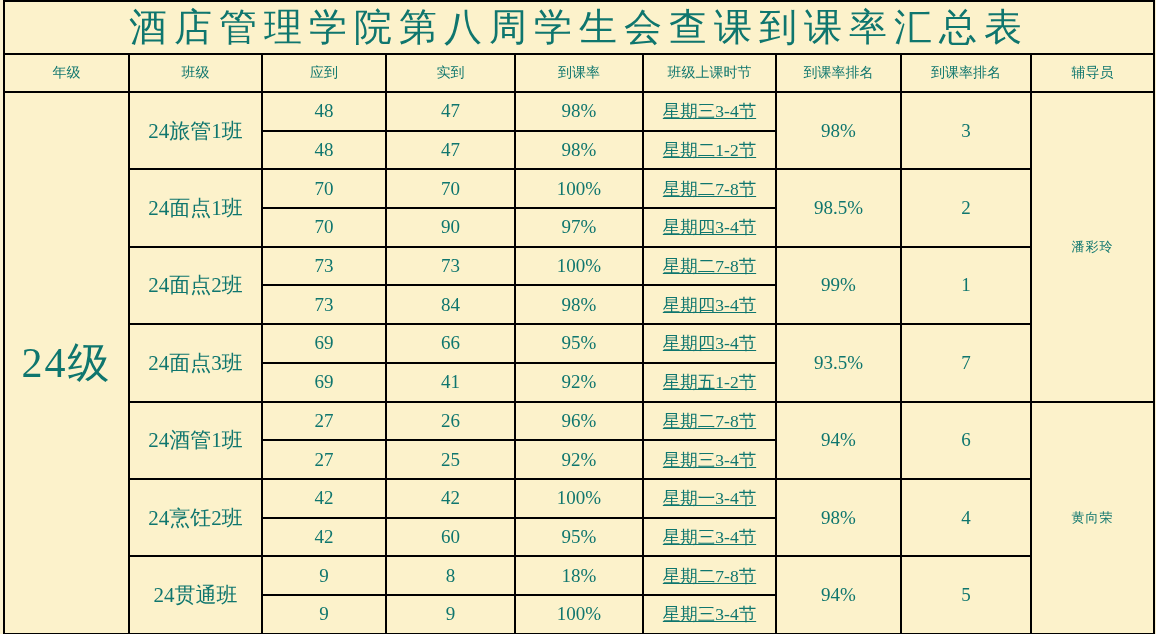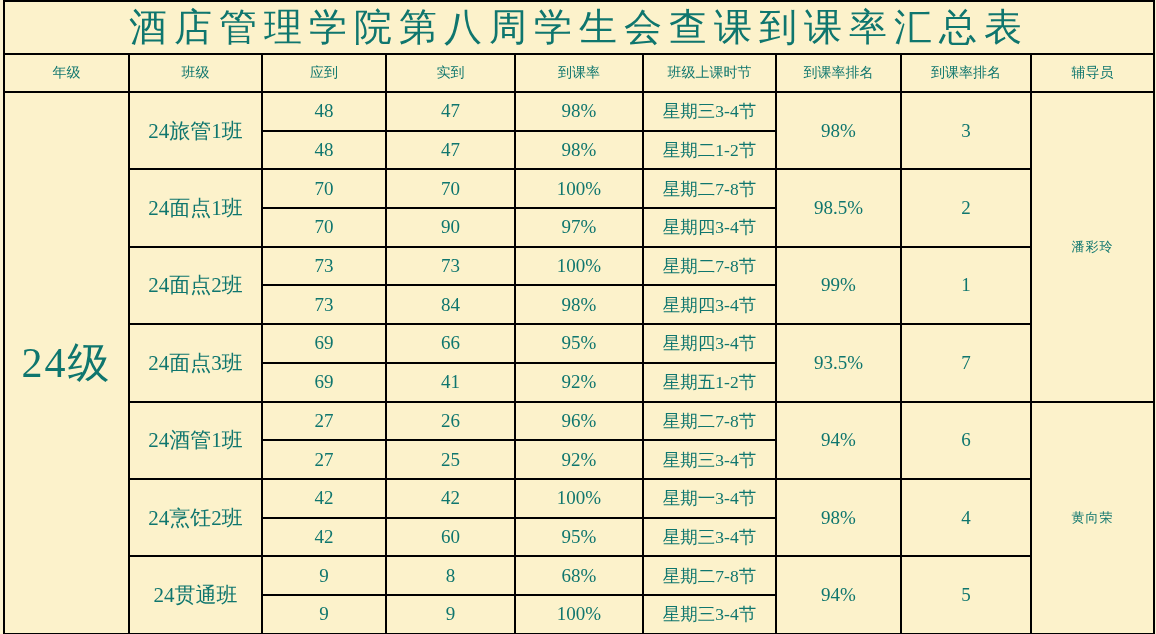--- a/index.html
+++ b/index.html
@@ -33,21 +33,21 @@
     height: 48px;
     font-size: 38px;
     font-weight: bold;
     letter-spacing: 7px;
   }
   .hrow th { height: 36px; font-size: 14px; }
   tr.drow { height: 38.7px; }
   .num-cell, .rate-cell, .avg-cell, .rank-cell { font-size: 19px; margin-top: 12px; }
   .grade-cell { font-size: 42px; letter-spacing: 2px; }
   .class-cell { font-size: 21px; }
-  .time-cell { font-size: 17.5px; }
+  .time-cell { font-size: 17.5px; text-decoration: underline; }
   .counselor-cell { font-size: 13px; letter-spacing: 1px; }
 </style>
 </head>
 <body>
 
 <div class="page">
   <table class="att">
     <colgroup>
       <col style="width:125px">
         <col style="width:133px">
@@ -166,21 +166,21 @@
         <tr class="drow">
           <td class="num-cell">42</td>
           <td class="num-cell">60</td>
           <td class="rate-cell">95%</td>
           <td class="time-cell">星期三3-4节</td>
         </tr>
         <tr class="drow">
           <td rowspan="2" class="class-cell">24贯通班</td>
           <td class="num-cell">9</td>
           <td class="num-cell">8</td>
-          <td class="rate-cell">68%</td>
+          <td class="rate-cell">18%</td>
           <td class="time-cell">星期二7-8节</td>
           <td rowspan="2" class="avg-cell">94%</td>
           <td rowspan="2" class="rank-cell">5</td>
         </tr>
         <tr class="drow">
           <td class="num-cell">9</td>
           <td class="num-cell">9</td>
           <td class="rate-cell">100%</td>
           <td class="time-cell">星期三3-4节</td>
         </tr>

